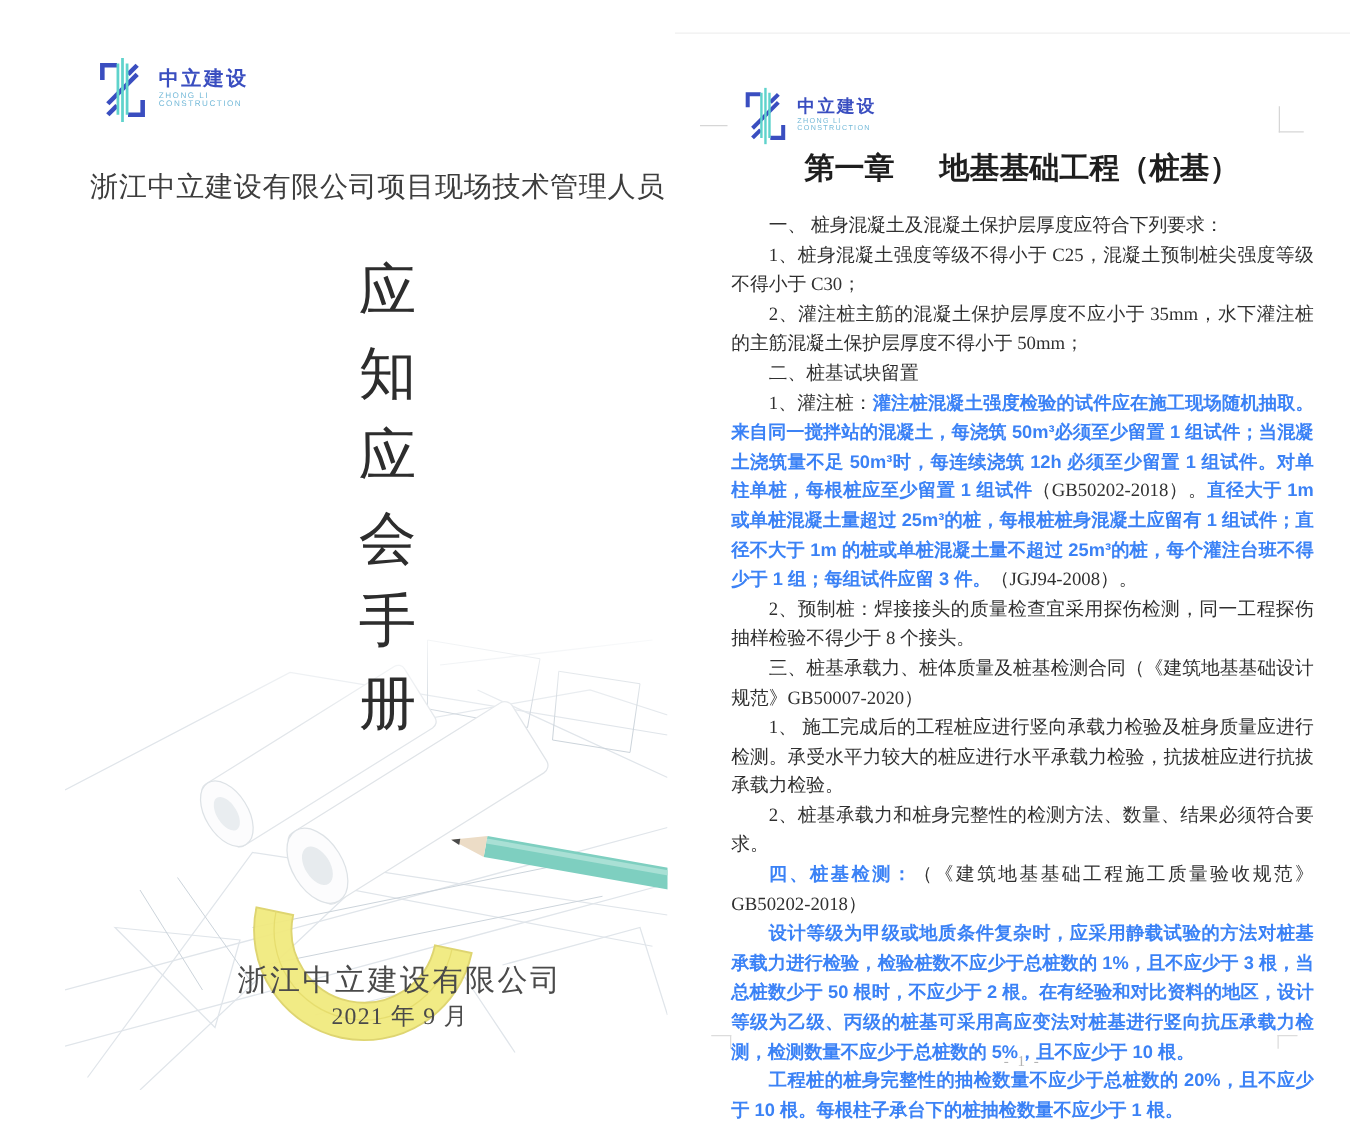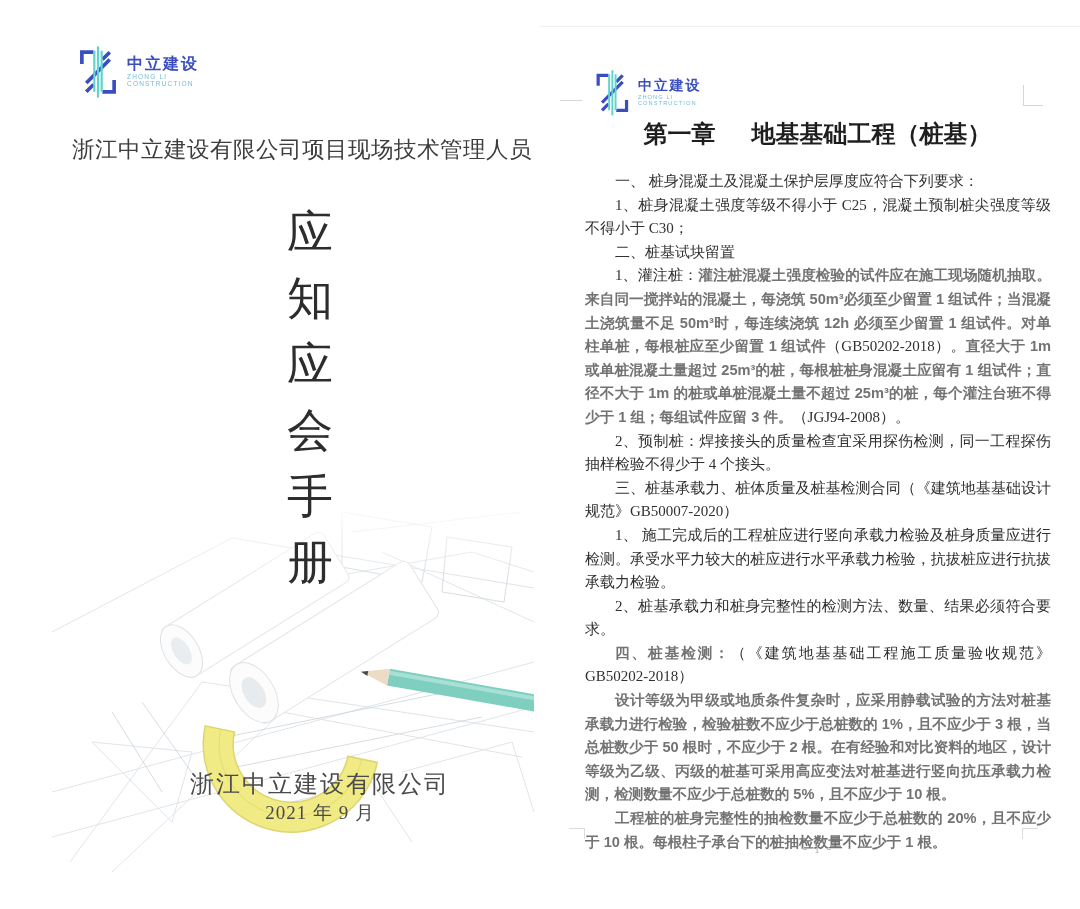--- a/index.html
+++ b/index.html
@@ -30,21 +30,21 @@
                    font-size:24px; color:#4a4a4a; letter-spacing:2px; z-index:4; }
   .cover-date { position:absolute; left:0; top:800px; width:640px; text-align:center;
                 font-size:19px; color:#4a4a4a; letter-spacing:1px; z-index:4; }
 
   
   .chapter-title { position:absolute; left:45px; top:118px; width:465px; display:flex;
                    justify-content:center; gap:36px; font-weight:bold; font-size:24px; color:#1e1e1e;
                    font-family:"Liberation Sans","DejaVu Sans",sans-serif; }
   .paragraphs { position:absolute; left:45px; top:170px; width:466px; }
   .para { font-size:15px; line-height:23.6px; text-indent:2em; text-align:justify; color:#303030; }
-  .para .bold { font-weight:bold; color:#737373; font-family:"Liberation Sans","DejaVu Sans",sans-serif; font-size:14.6px; }
+  .para .bold { font-weight:bold; color:#3b82f6; font-family:"Liberation Sans","DejaVu Sans",sans-serif; font-size:14.6px; }
   .page-number { position:absolute; left:45px; top:842px; width:466px; text-align:center;
                  font-size:12px; color:#b3b3b3; letter-spacing:2px; }
 
   
   .mark { position:absolute; border-color:#d6d6d6; }
   .mark-dash { left:20px; top:100px; width:22px; height:0; border-top:1.5px solid #d6d6d6; }
   .mark-tr { left:483px; top:85px;  width:20px; height:21px; border-left:1.5px solid #d6d6d6; border-bottom:1.5px solid #d6d6d6; }
   .mark-bl { left:29px;  top:828px; width:16px; height:11px; border-right:1.5px solid #dcdcdc; border-top:1.5px solid #dcdcdc; }
   .mark-br { left:482px; top:828px; width:16px; height:11px; border-left:1.5px solid #dcdcdc; border-top:1.5px solid #dcdcdc; }
 </style>
@@ -179,23 +179,24 @@
   <div class="mark mark-br"></div>
 
   <div class="chapter-title">
     <span>第一章</span>
     <span>地基基础工程（桩基）</span>
   </div>
 
   <div class="paragraphs" id="paragraphs">
       <p class="para"><span>一、 桩身混凝土及混凝土保护层厚度应符合下列要求：</span></p>
       <p class="para"><span>1、桩身混凝土强度等级不得小于 C25，混凝土预制桩尖强度等级不得小于 C30；</span></p>
+      <p class="para"><span>2、灌注桩主筋的混凝土保护层厚度不应小于 35mm，水下灌注桩的主筋混凝土保护层厚度不得小于 50mm；</span></p>
       <p class="para"><span>二、桩基试块留置</span></p>
       <p class="para"><span>1、灌注桩：</span><span class="bold">灌注桩混凝土强度检验的试件应在施工现场随机抽取。来自同一搅拌站的混凝土，每浇筑 50m³必须至少留置 1 组试件；当混凝土浇筑量不足 50m³时，每连续浇筑 12h 必须至少留置 1 组试件。对单柱单桩，每根桩应至少留置 1 组试件</span><span>（GB50202-2018）。</span><span class="bold">直径大于 1m 或单桩混凝土量超过 25m³的桩，每根桩桩身混凝土应留有 1 组试件；直径不大于 1m 的桩或单桩混凝土量不超过 25m³的桩，每个灌注台班不得少于 1 组；每组试件应留 3 件。</span><span>（JGJ94-2008）。</span></p>
-      <p class="para"><span>2、预制桩：焊接接头的质量检查宜采用探伤检测，同一工程探伤抽样检验不得少于 4 个接头。</span></p>
+      <p class="para"><span>2、预制桩：焊接接头的质量检查宜采用探伤检测，同一工程探伤抽样检验不得少于 8 个接头。</span></p>
       <p class="para"><span>三、桩基承载力、桩体质量及桩基检测合同（《建筑地基基础设计规范》GB50007-2020）</span></p>
       <p class="para"><span>1、 施工完成后的工程桩应进行竖向承载力检验及桩身质量应进行检测。承受水平力较大的桩应进行水平承载力检验，抗拔桩应进行抗拔承载力检验。</span></p>
       <p class="para"><span>2、桩基承载力和桩身完整性的检测方法、数量、结果必须符合要求。</span></p>
       <p class="para"><span class="bold">四、桩基检测：</span><span>（《建筑地基基础工程施工质量验收规范》GB50202-2018）</span></p>
       <p class="para"><span class="bold">设计等级为甲级或地质条件复杂时，应采用静载试验的方法对桩基承载力进行检验，检验桩数不应少于总桩数的 1%，且不应少于 3 根，当总桩数少于 50 根时，不应少于 2 根。在有经验和对比资料的地区，设计等级为乙级、丙级的桩基可采用高应变法对桩基进行竖向抗压承载力检测，检测数量不应少于总桩数的 5%，且不应少于 10 根。</span></p>
       <p class="para"><span class="bold">工程桩的桩身完整性的抽检数量不应少于总桩数的 20%，且不应少于 10 根。每根柱子承台下的桩抽检数量不应少于 1 根。</span></p>
     </div>
 
   <div class="page-number">- 1 -</div>
 </div>

